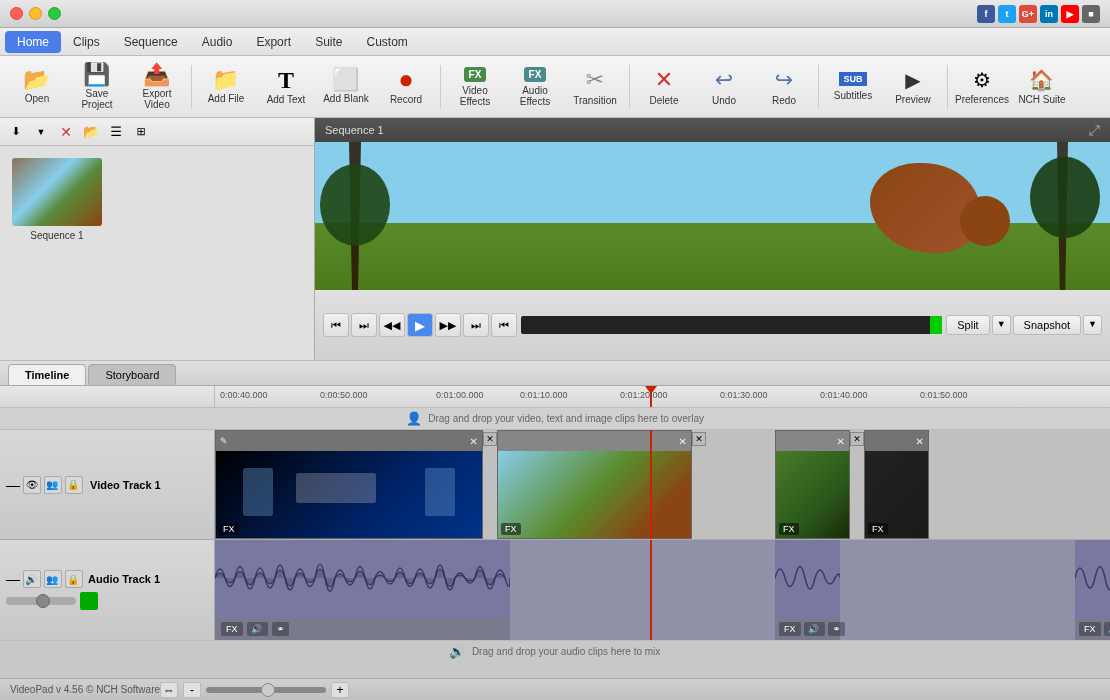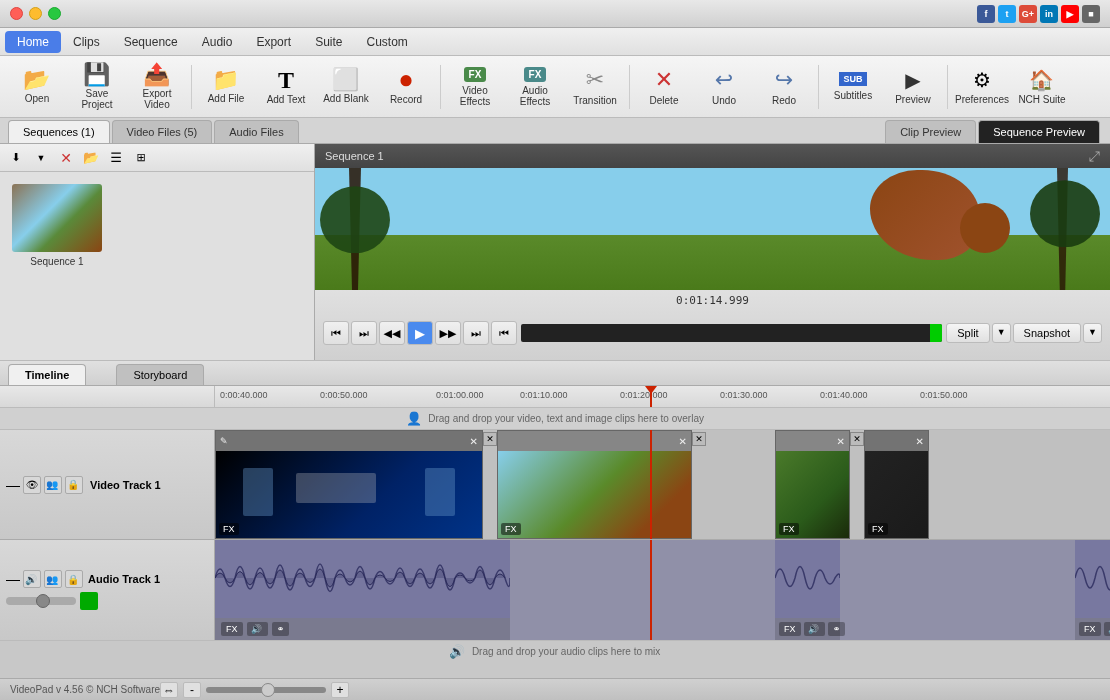--- a/index.html
+++ b/index.html
@@ -399,29 +399,20 @@
       <span class="label">Preferences</span>
     </div>
     <div class="tool-btn">
       <span style="font-size:20px;">🏠</span>
       <span class="label">NCH Suite</span>
     </div>
   </div>
 
   <div style="position:absolute;top:118px;left:0;right:0;height:242px;display:flex;flex-direction:column;">
 
-    <div id="tabs-area" style="height:26px;background:#d4d4d4;display:flex;align-items:flex-end;padding:0 8px;border-bottom:1px solid #aaa;">
-      <div class="tab active">Sequences (1)</div>
-      <div class="tab">Video Files (5)</div>
-      <div class="tab">Audio Files</div>
-      <div style="margin-left:auto;display:flex;align-items:flex-end;">
-        <div class="preview-tab">Clip Preview</div>
-        <div class="preview-tab active">Sequence Preview</div>
-      </div>
-    </div>
 
     <div style="flex:1;display:flex;overflow:hidden;">
 
       <div id="left-panel" style="width:315px;min-width:315px;background:#e0e0e0;border-right:1px solid #aaa;display:flex;flex-direction:column;">
         <div id="left-panel-toolbar">
           <div class="panel-btn" style="font-size:11px;">⬇</div>
           <div class="panel-btn" style="font-size:9px;">▼</div>
           <div class="panel-btn" style="color:#cc3333;font-size:14px;">✕</div>
           <div class="panel-btn" style="font-size:13px;">📂</div>
           <div class="panel-btn" style="font-size:13px;">☰</div>
@@ -451,21 +442,20 @@
 
             <div style="position:absolute;right:20px;top:0;width:55px;height:100%;background:rgba(40,20,5,0.8);clip-path:polygon(40% 0%, 60% 0%, 55% 100%, 45% 100%);"></div>
             <div style="position:absolute;right:10px;top:10%;width:70px;height:55%;background:rgba(25,60,15,0.9);clip-path:ellipse(50% 50% at 50% 50%);"></div>
 
             <div style="position:absolute;right:130px;bottom:25%;width:110px;height:90px;background:linear-gradient(135deg,#8B4513,#A0522D);border-radius:45% 55% 40% 60%;"></div>
             <div style="position:absolute;right:100px;bottom:30%;width:50px;height:50px;background:#8B4513;border-radius:50%;"></div>
           </div>
         </div>
 
         <div style="height:70px;background:linear-gradient(to bottom,#e0e0e0,#d0d0d0);padding:4px 8px;display:flex;flex-direction:column;gap:3px;">
-          <div class="time-display" style="text-align:center;font-size:11px;color:#333;font-family:monospace;">0:01:14.999</div>
           <div style="display:flex;align-items:center;gap:4px;flex:1;">
             <div style="display:flex;gap:2px;align-items:center;">
               <div class="play-btn">⏮</div>
               <div class="play-btn">⏭</div>
               <div class="play-btn">◀◀</div>
               <div class="play-btn" style="background:#4a8aee;color:white;font-size:13px;">▶</div>
               <div class="play-btn">▶▶</div>
               <div class="play-btn">⏭</div>
               <div class="play-btn">⏮</div>
             </div>
@@ -481,21 +471,21 @@
               <div class="dropdown-arrow">▼</div>
             </div>
           </div>
         </div>
       </div>
     </div>
   </div>
 
   <div style="position:absolute;top:360px;left:0;right:0;height:312px;display:flex;flex-direction:column;background:#c8c8c8;">
 
-    <div style="height:26px;background:linear-gradient(to bottom,#e0e0e0,#d0d0d0);display:flex;align-items:flex-end;padding:0 8px;border-bottom:1px solid #aaa;border-top:1px solid #bbb;gap:28px;">
+    <div style="height:26px;background:linear-gradient(to bottom,#e0e0e0,#d0d0d0);display:flex;align-items:flex-end;padding:0 8px;border-bottom:1px solid #aaa;border-top:1px solid #bbb;">
       <div class="tl-tab active">Timeline</div>
       <div class="tl-tab">Storyboard</div>
     </div>
 
     <div style="height:22px;background:linear-gradient(to bottom,#e8e8e8,#d8d8d8);border-bottom:1px solid #bbb;display:flex;align-items:center;overflow:hidden;position:relative;">
       <div style="width:215px;min-width:215px;border-right:1px solid #bbb;height:100%;"></div>
       <div style="flex:1;position:relative;overflow:hidden;height:100%;">
         <span style="position:absolute;left:5px;top:4px;font-size:9px;color:#555;">0:00:40.000</span>
         <span style="position:absolute;left:105px;top:4px;font-size:9px;color:#555;">0:00:50.000</span>
         <span style="position:absolute;left:221px;top:4px;font-size:9px;color:#555;">0:01:00.000</span>

